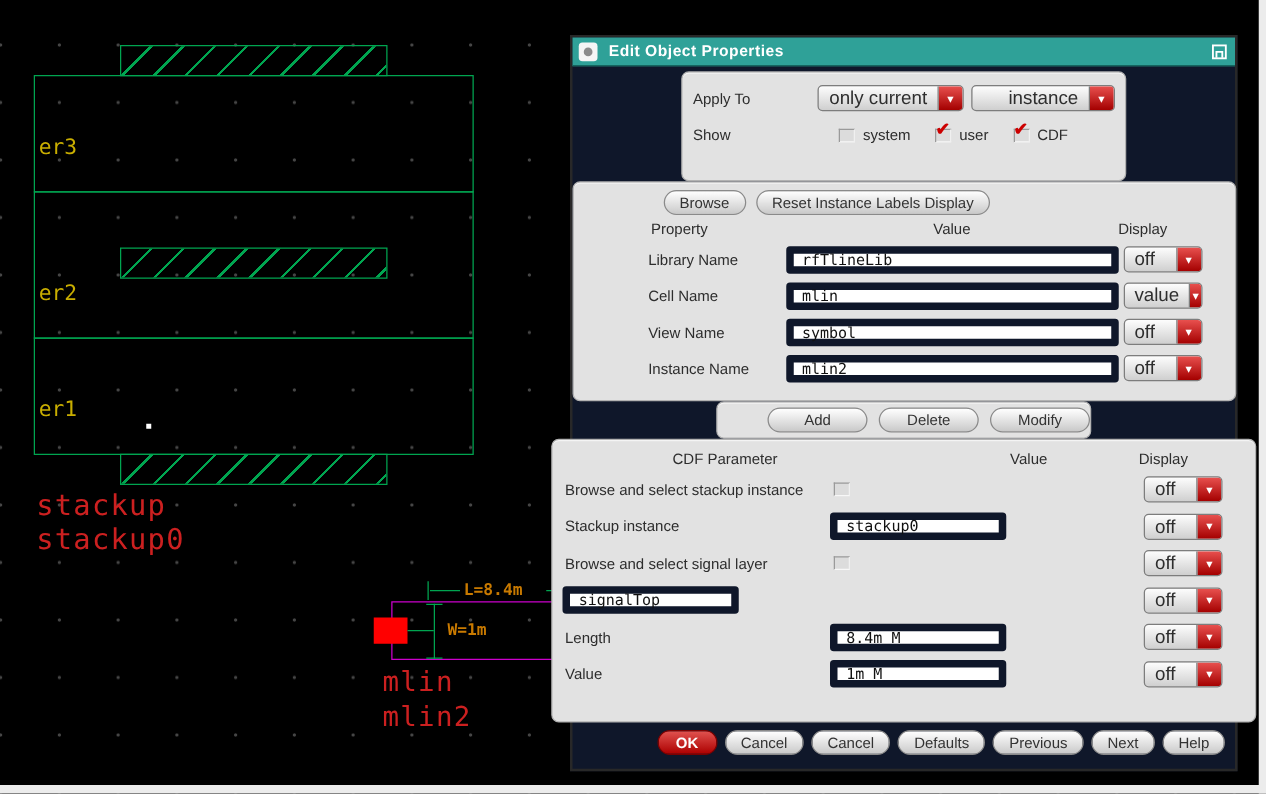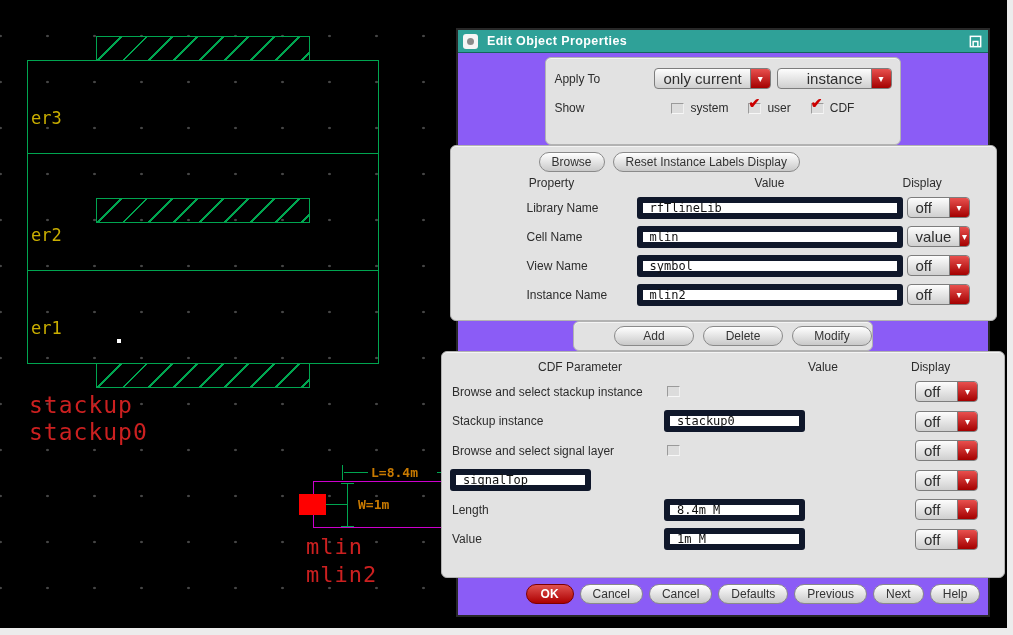--- a/index.html
+++ b/index.html
@@ -24,21 +24,21 @@
   .gline { position:absolute; background:#00a550; }
   .mlin-body { position:absolute; left:313px; top:481px; width:150px; height:47px;
     border:1px solid #cc00cc; }
   .mlin-pin { position:absolute; left:299px; top:494px; width:27px; height:21px; background:#ff0000; }
   .cursor-dot { position:absolute; left:117px; top:339px; width:4px; height:4px; background:#fff; }
   .edge-strip-right { position:absolute; right:0; top:0; width:6px; height:635px; background:#ececec; }
   .edge-strip-bottom { position:absolute; left:0; bottom:0; width:1013px; height:7px; background:#ececec; }
 
   
   .dialog { position:absolute; left:456px; top:28px; width:534px; height:589px;
-    background:#8b5cf6; border:2px solid #282828; display:flex; flex-direction:column; }
+    background:#0f172a; border:2px solid #282828; display:flex; flex-direction:column; }
   .titlebar { height:23px; background:#2fa198; display:flex; align-items:center;
     padding:0 5px; border-bottom:1px solid #14655e; flex:0 0 auto; }
   .title-icon { width:15px; height:15px; background:#f5f5f5; border-radius:3px;
     display:flex; align-items:center; justify-content:center; margin-right:9px; }
   .title-icon i { width:7px; height:7px; background:#8b8b8b; border-radius:50%; display:block; }
   .title-text { color:#ffffff; font-size:12.5px; font-weight:bold; letter-spacing:.4px; flex:1; }
   .max-icon { width:15px; height:15px; display:block; }
 
   .dlg-body { flex:1; display:flex; flex-direction:column; padding:4px 3px 3px 3px; gap:0;align-items:center; }
   .panel { border:1px solid #b2b2b2; border-radius:6px; background:#e2e2e2;
@@ -62,21 +62,21 @@
   .check-label { font-size:12px; color:#2d2d2d; margin-right:14px; }
 
   
   .btn { display:inline-flex; align-items:center; justify-content:center; height:20px;
     padding:0 12px; border:1px solid #8a8a8a; border-radius:10px;
     background:linear-gradient(#ffffff,#c9c9c9); font-size:12px; color:#333; cursor:default; }
   .btn.red { background:linear-gradient(#e0524f,#ad0000); color:#fff; font-weight:bold;
     border-color:#7c0000; padding:0 14px; }
 
   
-  .sec2 { height:176px; padding:5px 8px 0 16px; flex:0 0 auto; }
+  .sec2 { height:176px; padding:5px 8px 0 0; flex:0 0 auto; }
   .browse-row { display:flex; gap:8px; margin:1px 0 4px 72px; }
   .hdr-row { display:flex; font-size:12px; color:#2d2d2d; margin-bottom:3px; }
   .hdr-prop { width:170px; text-align:center; }
   .hdr-val { width:266px; text-align:center; }
   .hdr-disp { margin-left:auto; width:85px; text-align:left; }
   .prow { display:flex; align-items:center; height:29px; }
   .plabel { width:110px; margin-left:60px; font-size:12px; color:#2d2d2d; }
   .field { height:22px; background:#fff; border:6px solid #0f172a; border-radius:3px;
     font-family:"DejaVu Sans Mono", monospace; font-size:12px; color:#111;
     display:flex; align-items:center; padding:0 7px; }

